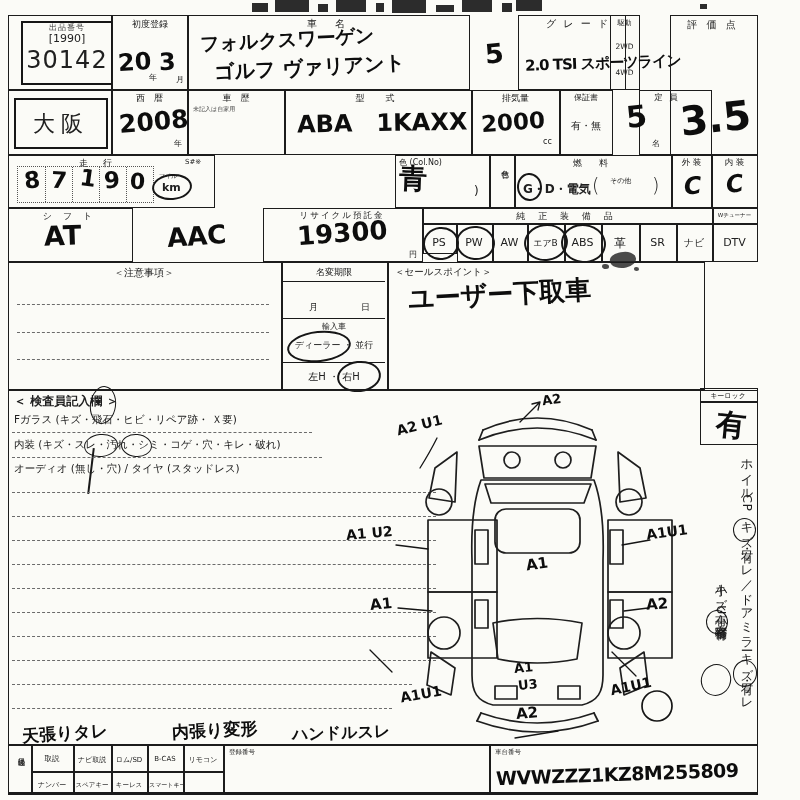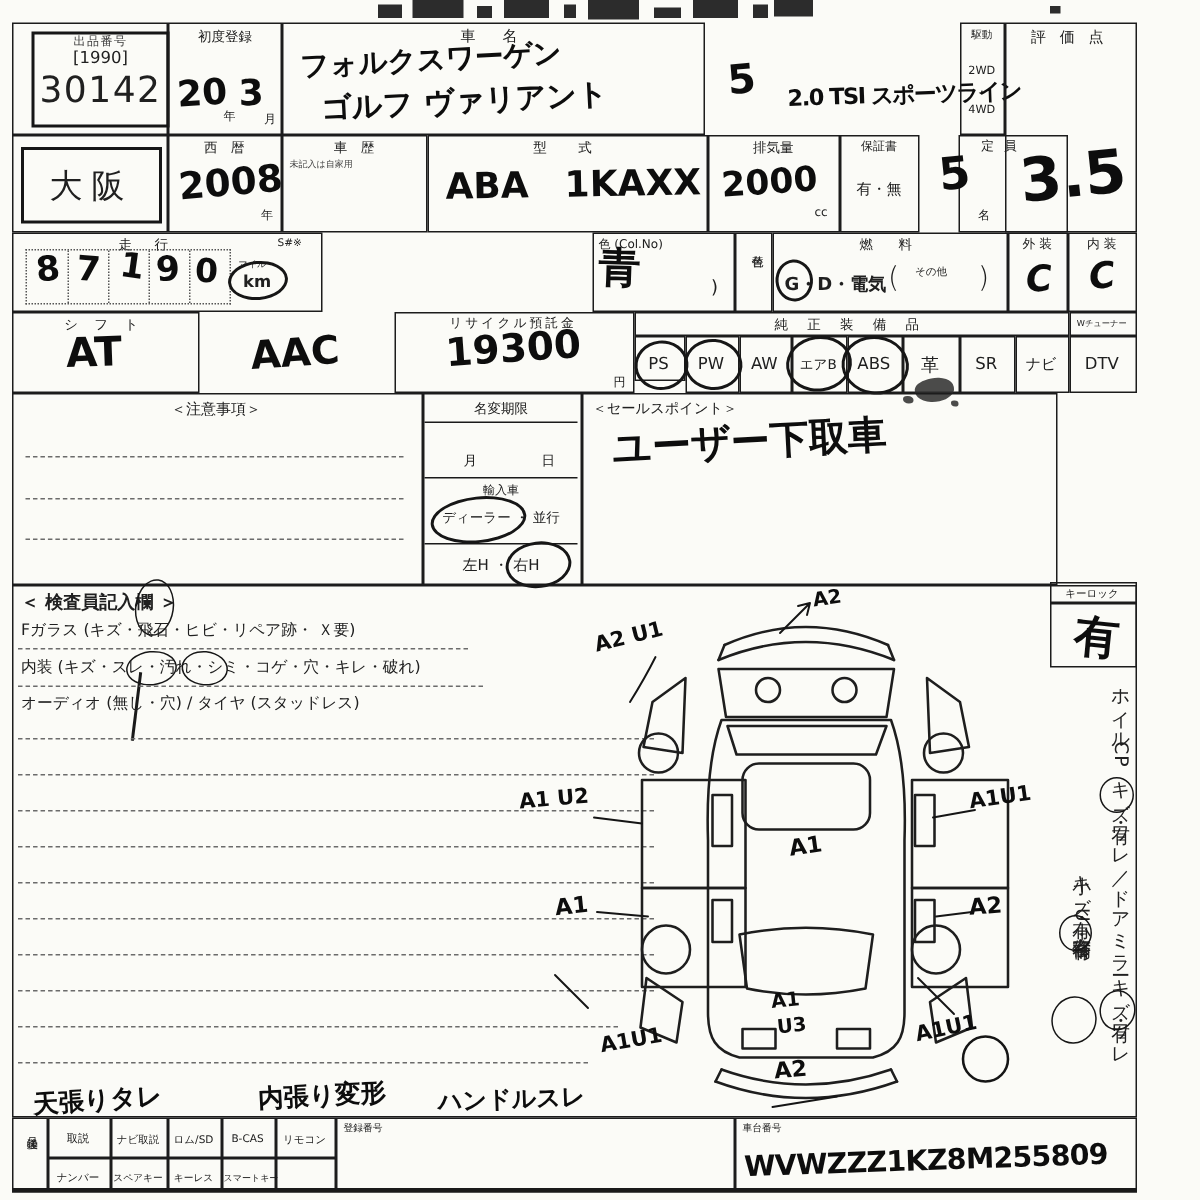--- a/index.html
+++ b/index.html
@@ -55,23 +55,26 @@
   <span class="lab" style="left:176px;top:74px;font-size:8px">月</span>
 
   <div class="cell" style="left:188px;top:15px;width:282px;height:75px">
     <div class="lab ctr" style="left:0;top:1px;width:278px;font-size:10px;letter-spacing:4px">車　名</div>
   </div>
   <span class="hw" style="left:200px;top:27px;font-size:19px;transform:rotate(-3deg)">フォルクスワーゲン</span>
   <span class="hw" style="left:214px;top:54px;font-size:20px;transform:rotate(-3deg)">ゴルフ ヴァリアント</span>
 
   <span class="hw" style="left:485px;top:38px;font-size:27px;transform:rotate(-5deg)">5</span>
 
+  <div class="cell" style="left:518px;top:15px;width:122px;height:75px">
+    <div class="lab ctr" style="left:0;top:1px;width:118px;font-size:10px;letter-spacing:2px">グ レ ー ド</div>
+  </div>
   <span class="hw" style="left:525px;top:54px;font-size:15px;letter-spacing:-1px;transform:rotate(-2deg)">2.0 TSI スポーツライン</span>
 
-  <div class="cell" style="left:640px;top:15px;width:30px;height:75px">
+  <div class="cell" style="left:610px;top:15px;width:16px;height:75px">
     <div class="lab ctr" style="left:0;top:2px;width:27px;font-size:7px">駆動</div>
     <div class="lab ctr" style="left:0;top:26px;width:27px;font-size:7.5px">2WD</div>
     <div class="lab ctr" style="left:0;top:40px;width:27px;font-size:7px">・</div>
     <div class="lab ctr" style="left:0;top:52px;width:27px;font-size:7.5px">4WD</div>
   </div>
 
   <div class="cell" style="left:670px;top:15px;width:88px;height:140px">
     <div class="lab ctr" style="left:0;top:2px;width:84px;font-size:10px;letter-spacing:3px">評 価 点</div>
   </div>
   <span class="hw" style="left:680px;top:95px;font-size:40px;transform:rotate(-6deg)">3.5</span>

